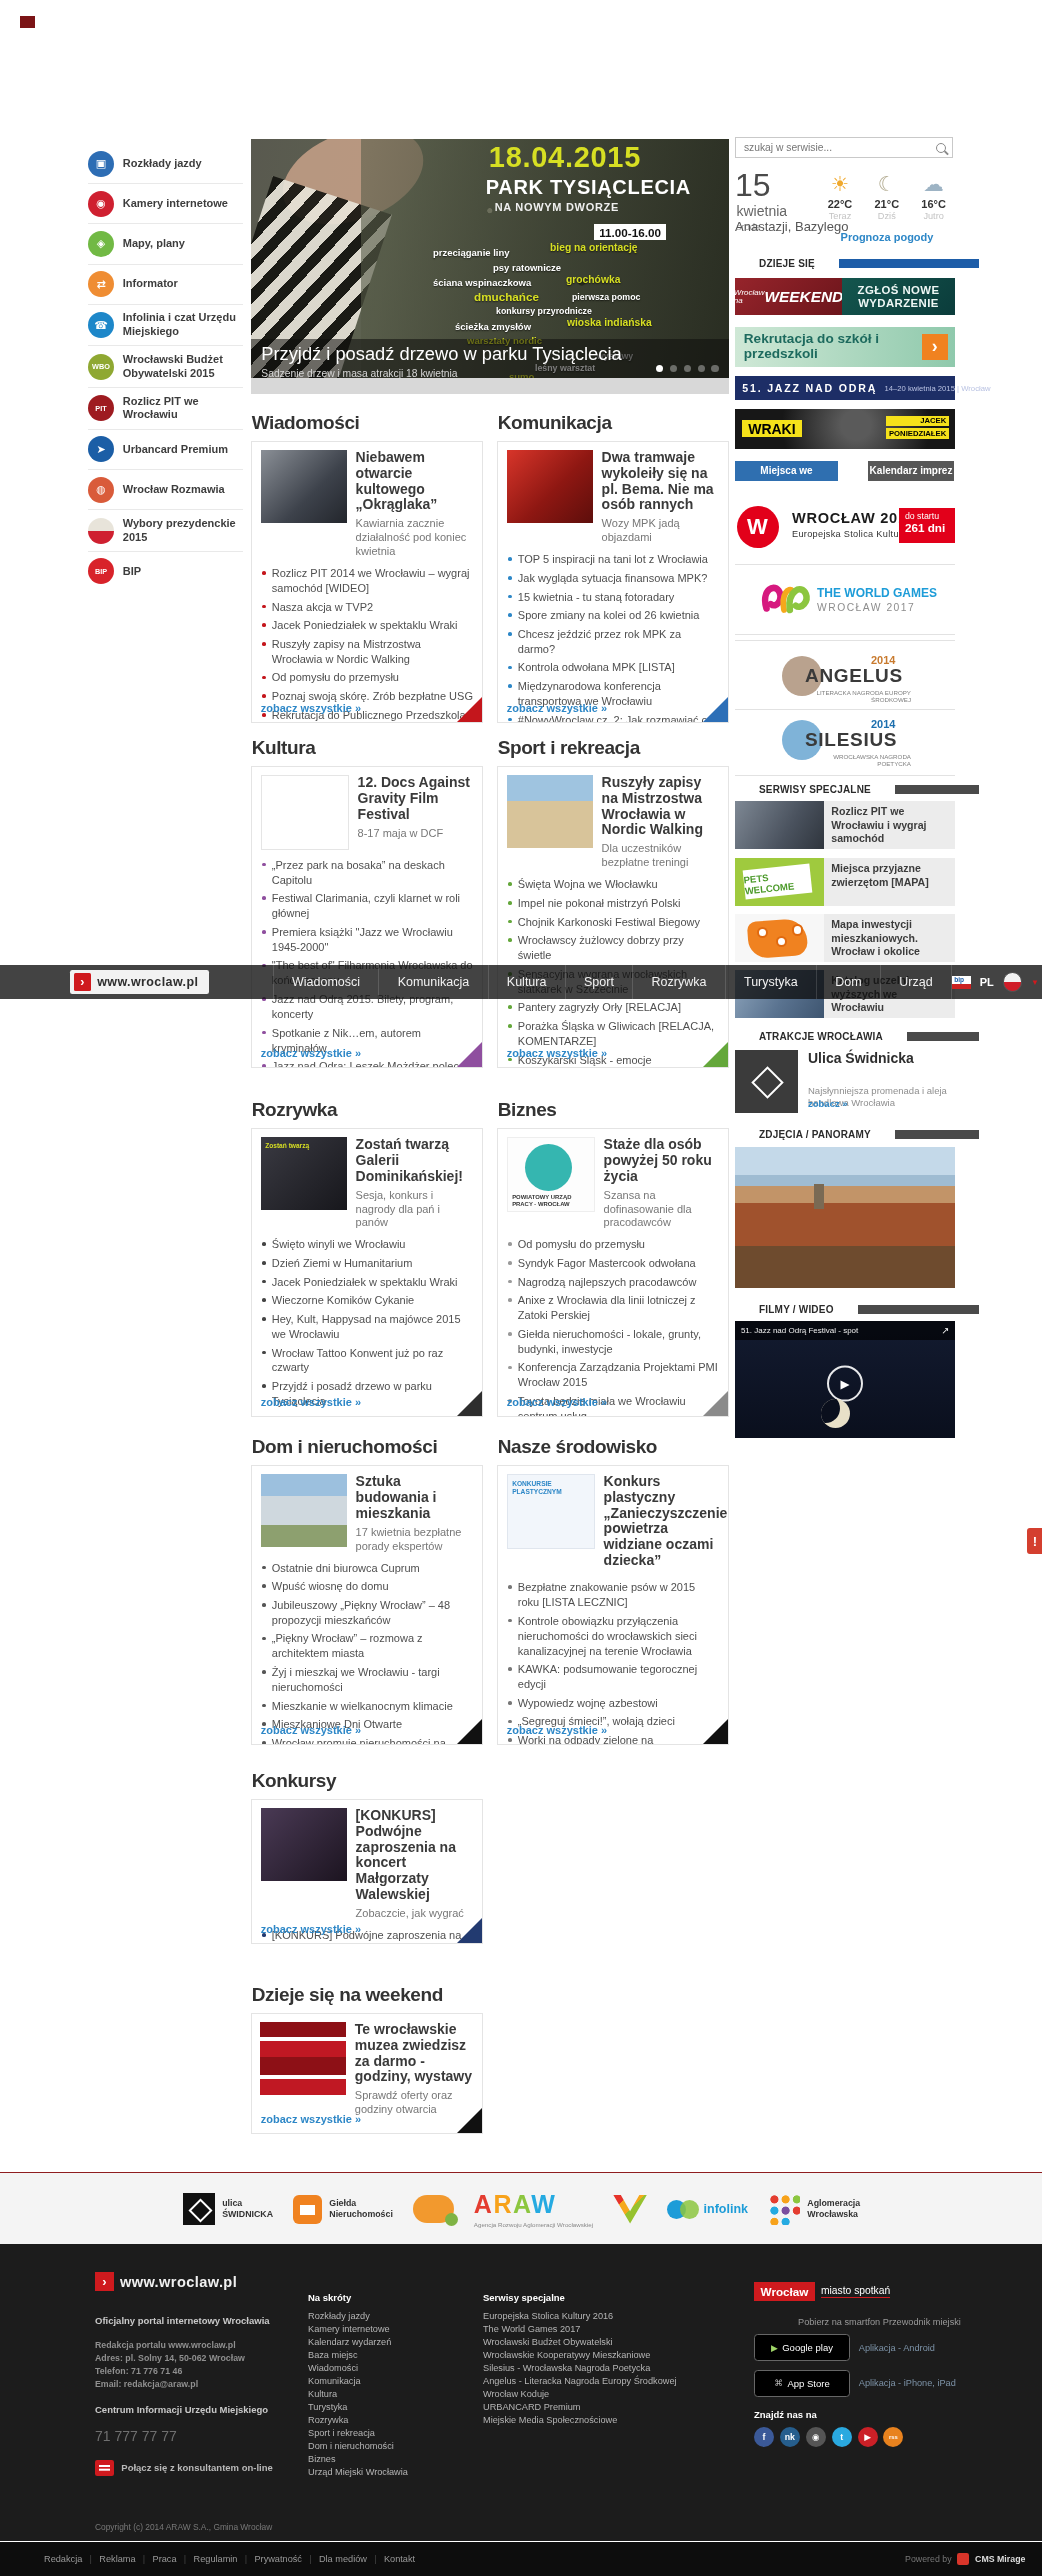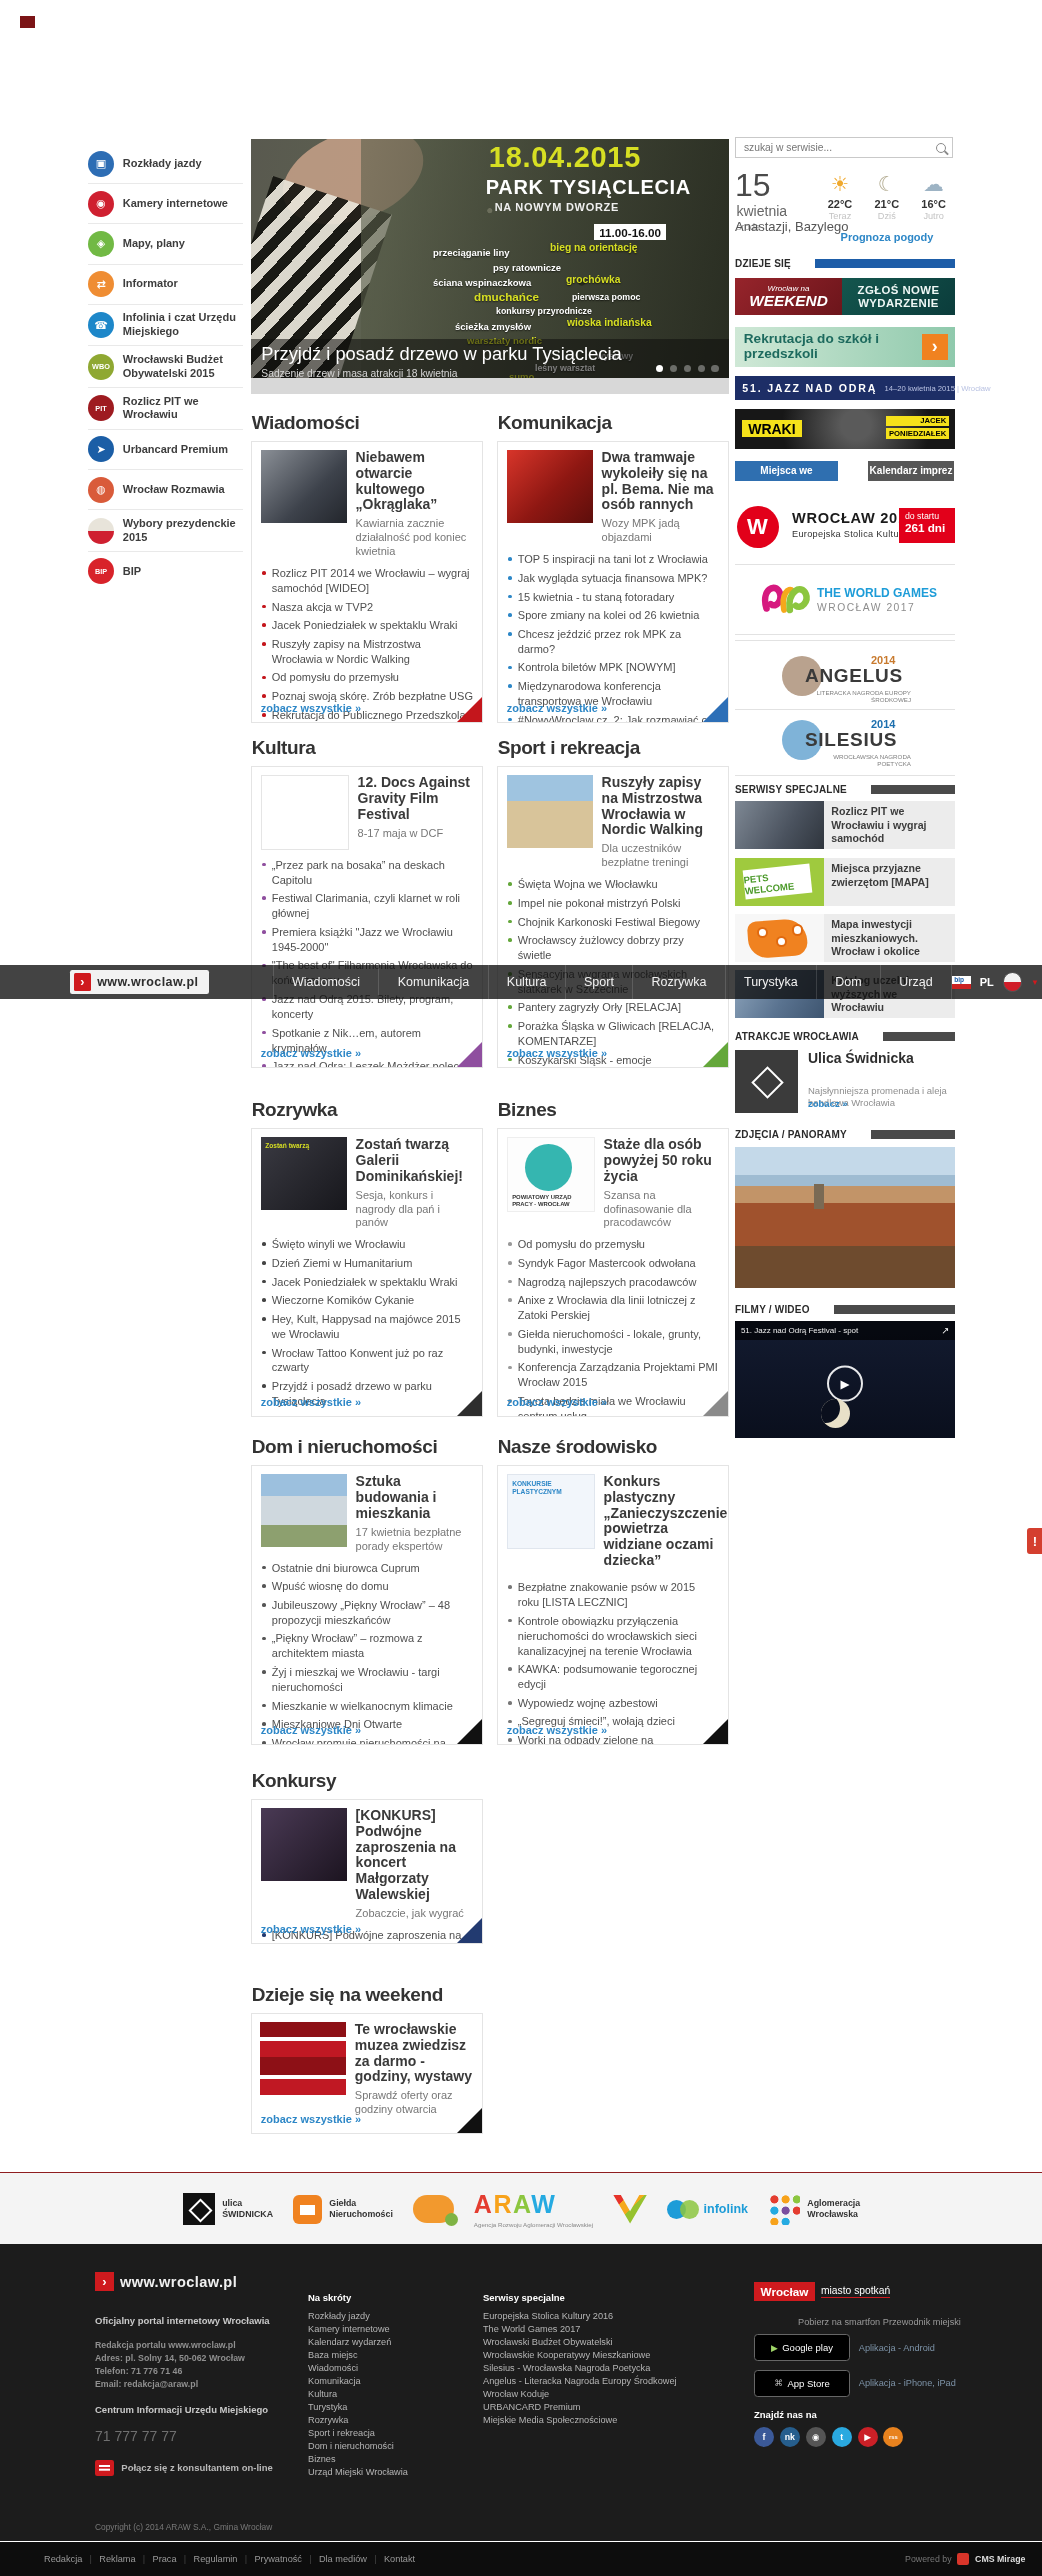--- a/index.html
+++ b/index.html
@@ -51,28 +51,28 @@
   .w-month{position:absolute;left:1.5px;top:32px;font-size:14px;color:#666;}
   .w-weekday{position:absolute;left:1.5px;top:50px;font-size:9.5px;color:#999;}
   .w-names{position:absolute;left:0px;top:48px;font-size:13px;color:#555;}
   #weather-cols{position:absolute;left:86px;top:0;display:flex;gap:8.8px;}
   .w-col{width:38px;text-align:center;}
   .w-glyph{font-size:20.5px;line-height:25px;}
   .w-temp{font-size:11px;font-weight:700;color:#333;margin-top:1.5px;}
   .w-lab{font-size:9.2px;color:#c4c4c4;margin-top:1.5px;}
   .w-fore{position:absolute;left:86px;top:60px;width:132px;text-align:center;font-size:11px;font-weight:700;color:#2d87c7;cursor:pointer;}
   
-  .rh{left:735px;width:220px;display:flex;align-items:center;gap:24px;}
+  .rh{left:759px;width:220px;display:flex;align-items:center;gap:24px;}
   .rh b{font-size:10px;font-weight:800;color:#2b2b2b;letter-spacing:0.2px;white-space:nowrap;}
   .rh i{flex:1;height:9.5px;background:#4a4a4a;}
   .rh i.blue{background:#1d5da8;}
   
   .ban{left:735px;width:220px;box-sizing:border-box;cursor:pointer;}
   #b-weekend{top:278px;height:37px;display:flex;}
-  .bw-l{width:107px;background:linear-gradient(135deg,#96242b,#6c151b);color:#fff;display:flex;flex-direction:column;
+  .bw-l{width:107px;background:linear-gradient(135deg,#96242b,#6c151b);color:#fff;display:flex;flex-direction:row;
         align-items:center;justify-content:center;}
   .bw-l em{font-style:italic;font-size:8px;line-height:1;}
   .bw-l strong{font-size:15.4px;font-weight:900;font-style:italic;line-height:1;}
   .bw-r{flex:1;background:linear-gradient(135deg,#14564e,#0b3c3b);color:#eef7f5;display:flex;align-items:center;justify-content:center;
         font-size:11.4px;font-weight:800;text-align:center;line-height:1.1;letter-spacing:0.4px;}
   #b-rekrutacja{top:327px;height:40px;background:linear-gradient(90deg,#cfe8d6,#8fc9ac);position:absolute;}
   #b-rekrutacja span{position:absolute;left:8.8px;top:5.1px;font-size:13.6px;font-weight:800;color:#1d6a5e;line-height:1.1;width:139px;}
   #b-rekrutacja .arr{position:absolute;right:7.3px;top:6.6px;width:26px;height:26px;background:#f08220;color:#fff;
         display:flex;align-items:center;justify-content:center;font-size:17.6px;font-weight:900;}
   #b-jazz{top:376px;height:24px;background:#1d2e66;display:flex;align-items:center;gap:7.3px;padding:0 7.3px;}
@@ -535,21 +535,21 @@
               <h3>Dwa tramwaje wykoleiły się na pl. Bema. Nie ma osób rannych</h3>
               <p>Wozy MPK jadą objazdami</p>
             </div>
           </div>
           <ul class="blist">
             <li>TOP 5 inspiracji na tani lot z Wrocławia</li>
             <li>Jak wygląda sytuacja finansowa MPK?</li>
             <li>15 kwietnia - tu staną fotoradary</li>
             <li>Spore zmiany na kolei od 26 kwietnia</li>
             <li>Chcesz jeździć przez rok MPK za darmo?</li>
-            <li>Kontrola biletów MPK [NOWYM]</li>
+            <li>Kontrola odwołana MPK [LISTA]</li>
             <li>Międzynarodowa konferencja transportowa we Wrocławiu</li>
             <li>#NowyWroclaw cz. 2: Jak rozmawiać o transporcie publicznym? [RELACJA]</li>
           </ul>
           <a class="seeall">zobacz wszystkie »</a>
           <span class="corner"></span>
         </div>
       </section>
       <section class="nsec" style="left: 251px; top: 737px; --bullet: #8f4f9f; --corner: #8f4f9f;">
         <h2>Kultura</h2>
         <div class="card" style="height: 302px;">

